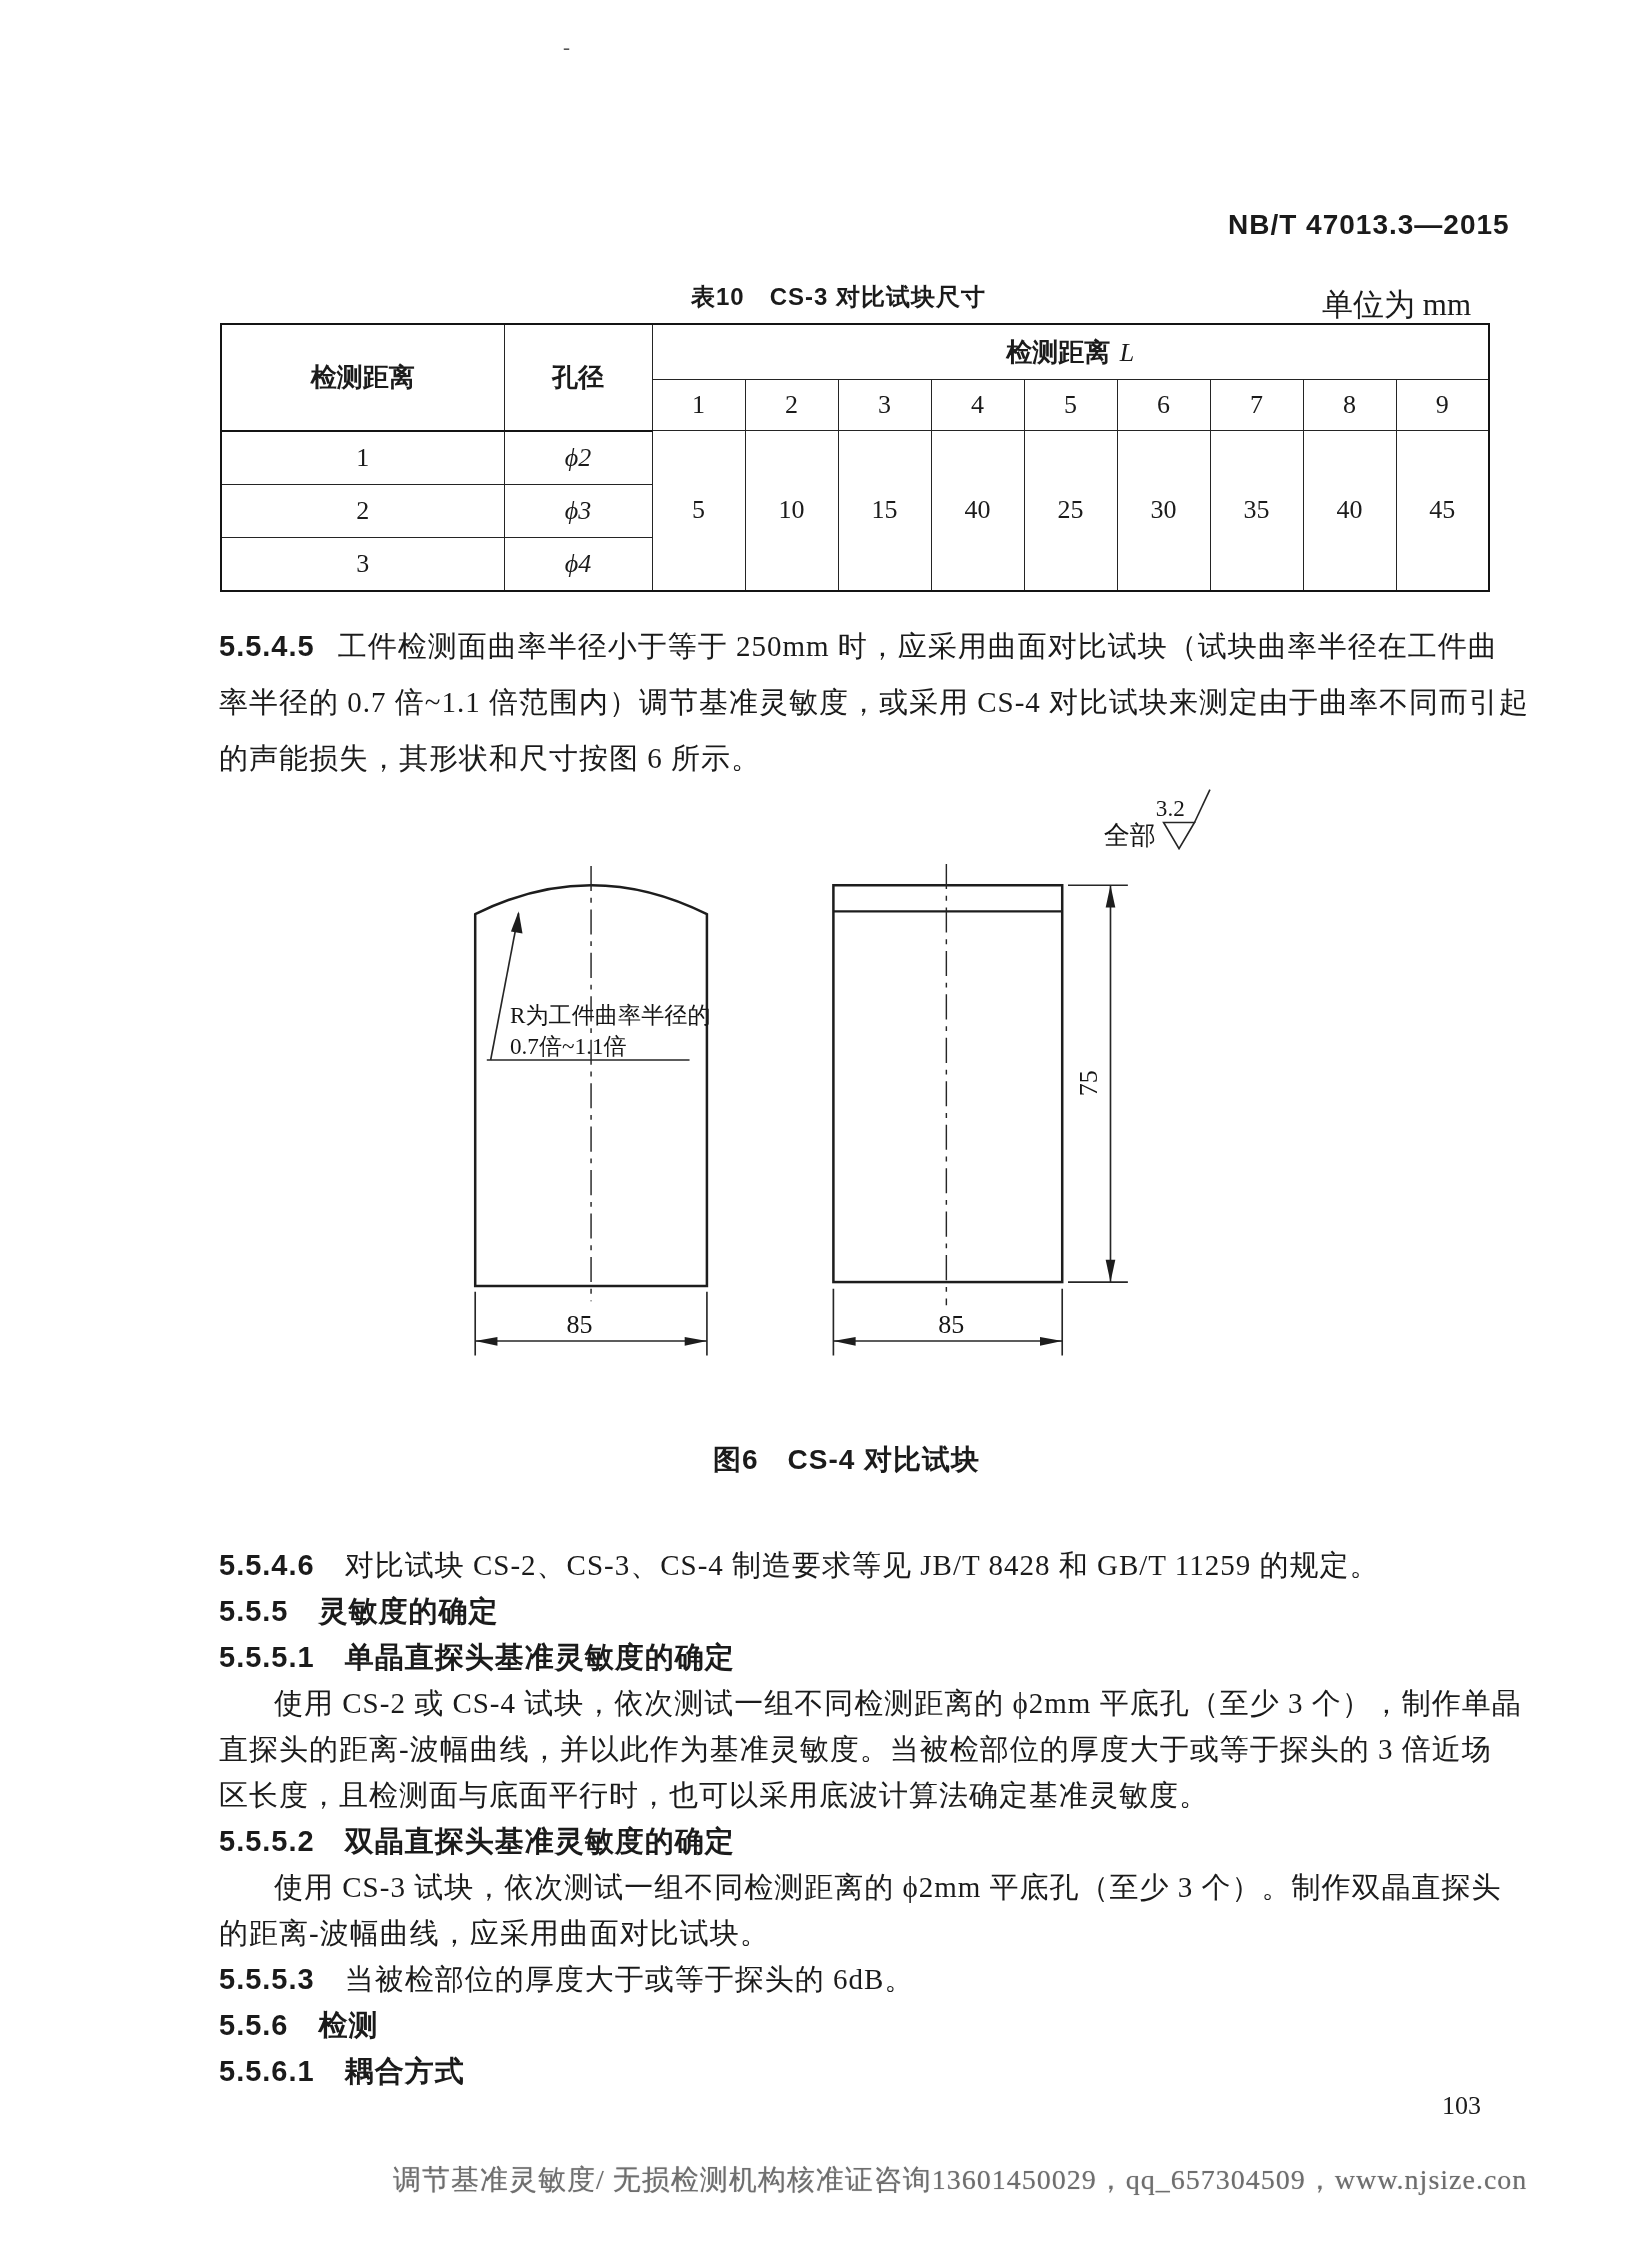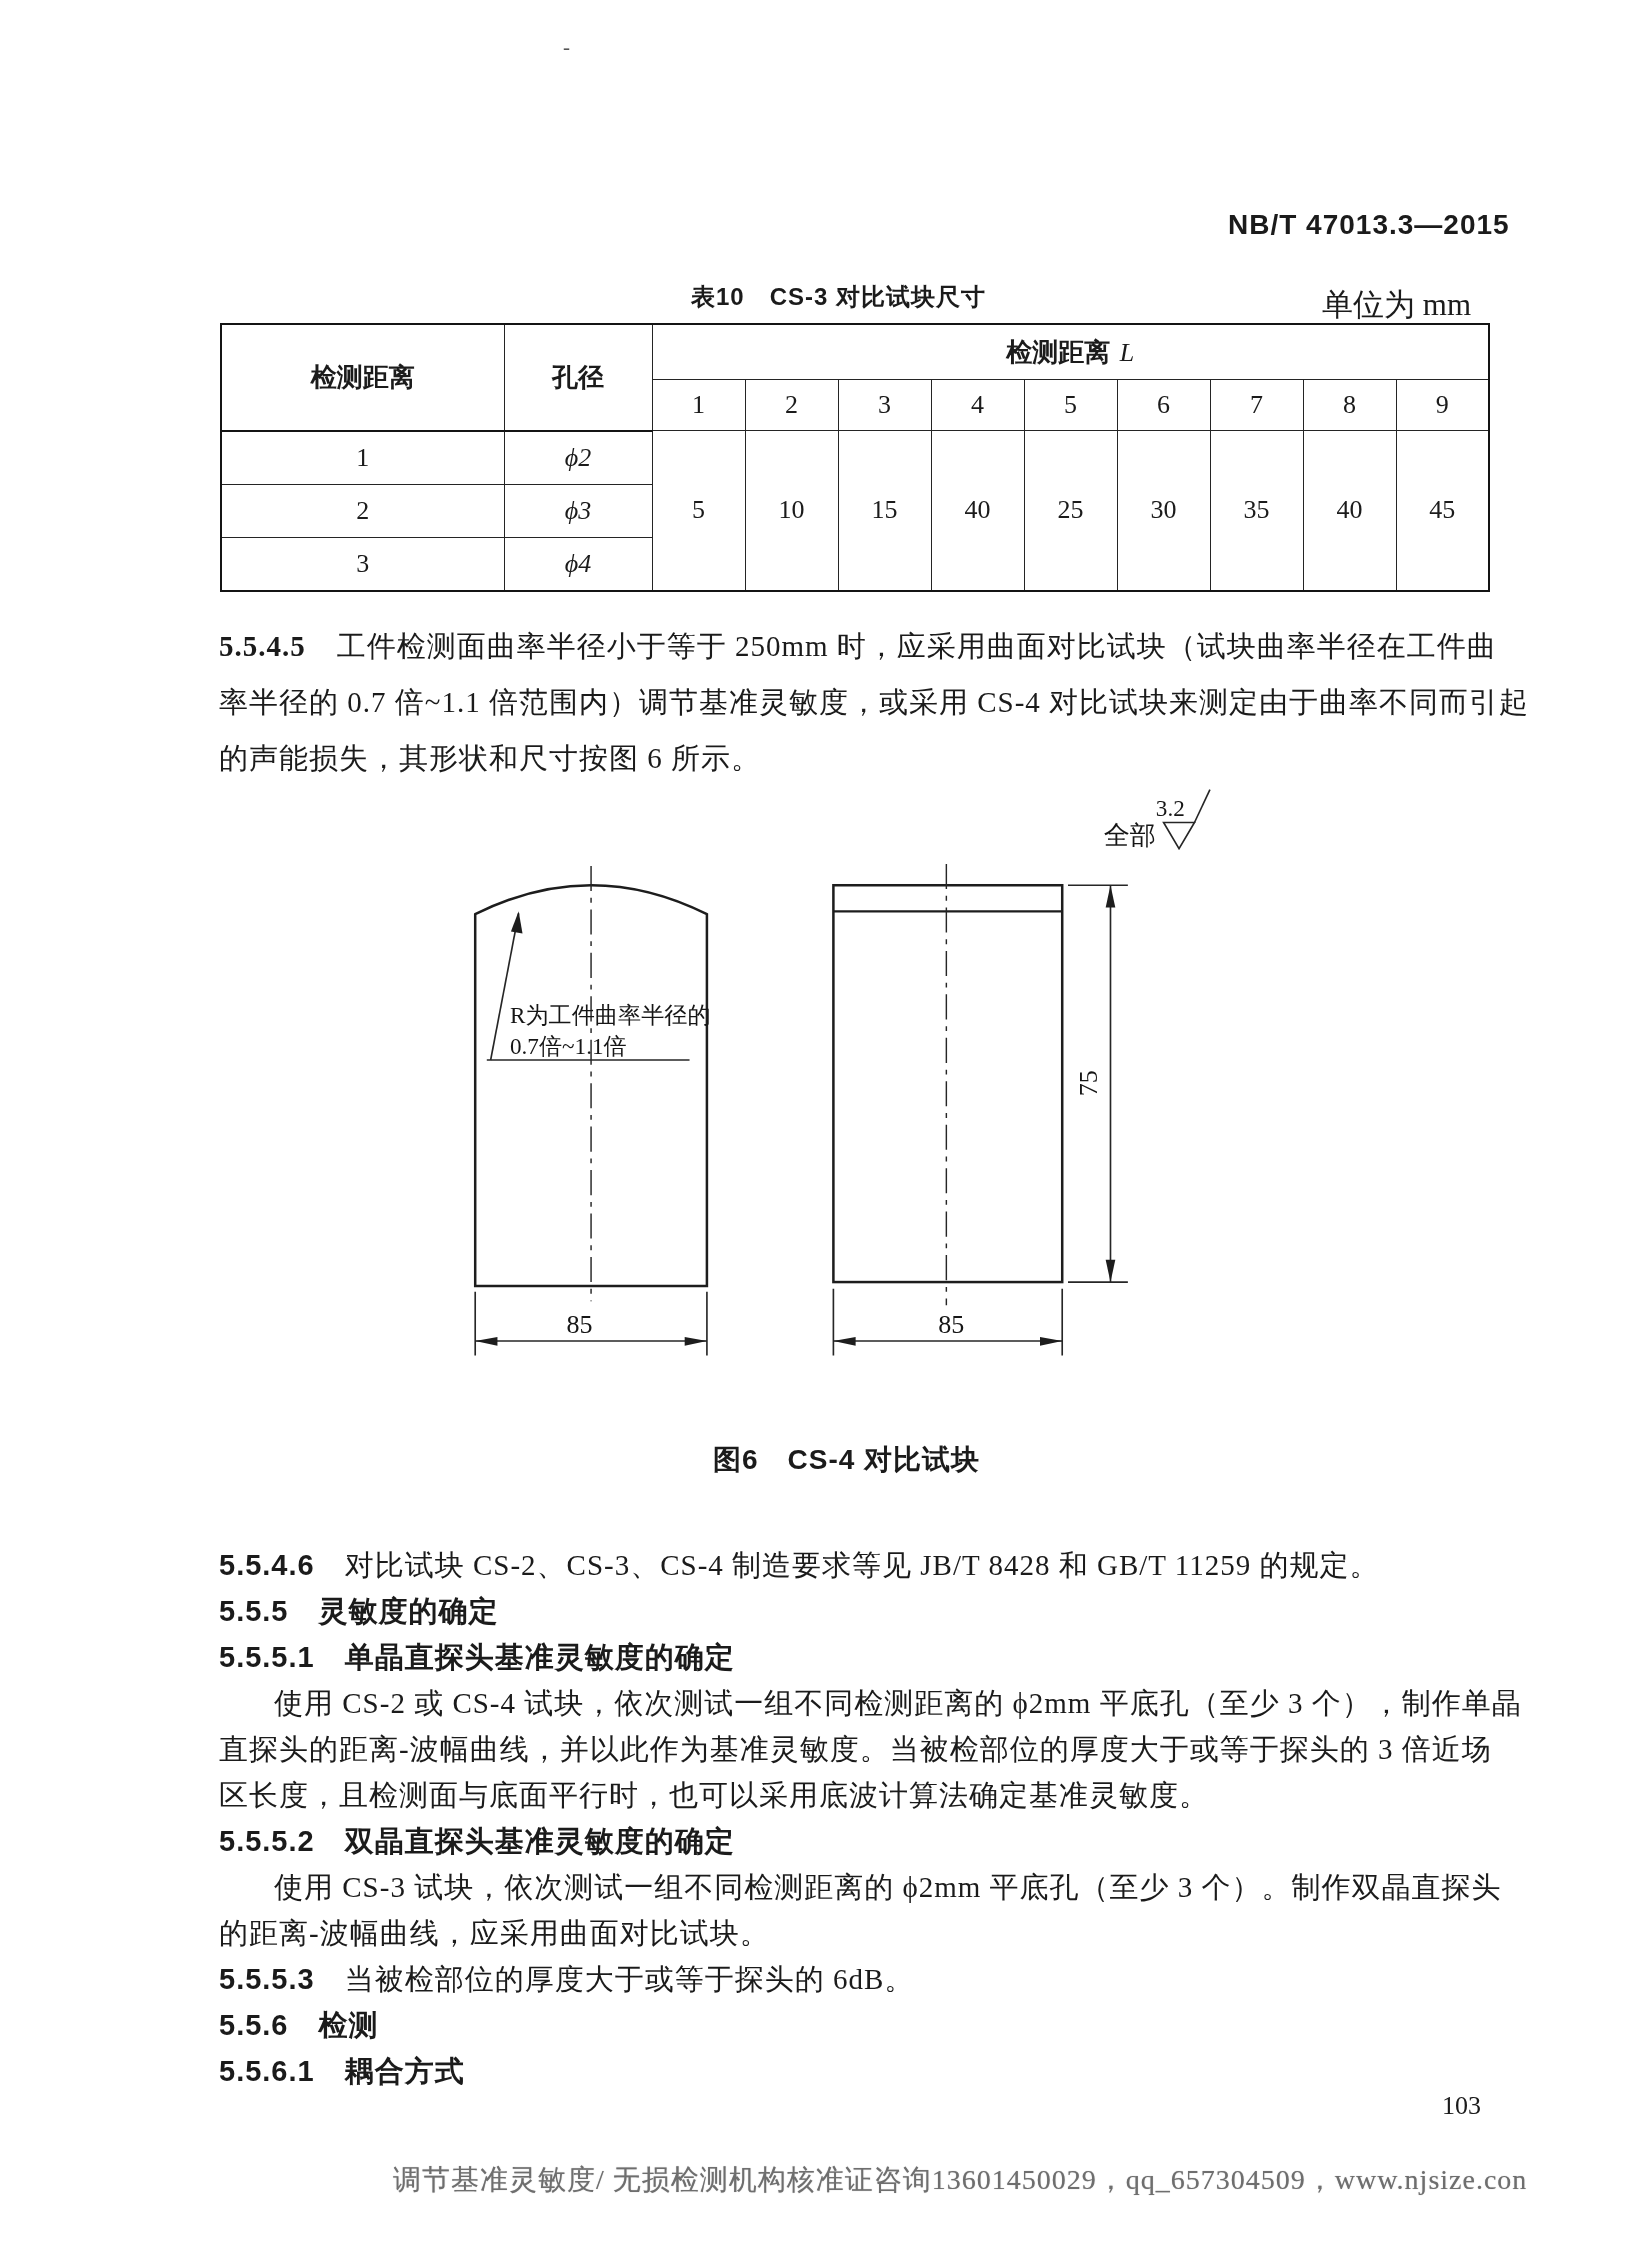--- a/index.html
+++ b/index.html
@@ -32,21 +32,21 @@
   .r-head2 td { height:50px; border-bottom:2.9px solid #141414; }
   .hd2col { border-bottom:2.9px solid #141414 !important; }
   .r-body td { height:52px; }
   td.val { border-top:2.9px solid #141414; }
   td.dia { font-style:italic; }
   .dist-sym { font-style:italic; margin-left:9.7px; font-family:"Liberation Serif",serif; font-weight:normal; }
 
   
   .p5545 { left:219px; top:618px; width:1260px; font-size:29px; letter-spacing:1px; }
   .pline { height:56px; line-height:56px; white-space:nowrap; }
-  .cnum  { font-family:Liberation Serif, serif; font-weight:bold; margin-right:31px; }
+  .cnum  { font-family:Liberation Sans, sans-serif; font-weight:bold; margin-right:23px; }
 
   
   .figsvg { position:absolute; left:425px; top:777px; }
   .figsvg .outline { stroke:#1d1d1d; stroke-width:2.6; fill:none; }
   .figsvg .outline2 { stroke:#1d1d1d; stroke-width:2.2; fill:none; }
   .figsvg .thin { stroke:#262626; stroke-width:1.7; fill:none; }
   .figsvg .center { stroke:#262626; stroke-width:1.5; fill:none; stroke-dasharray:26 7 5 7; }
   .figsvg polygon { fill:#1d1d1d; stroke:none; }
   .figsvg text { font-family:"Liberation Serif","DejaVu Serif",serif; font-size:27px; fill:#161616; }
   .figsvg text.sm { font-size:24px; }

